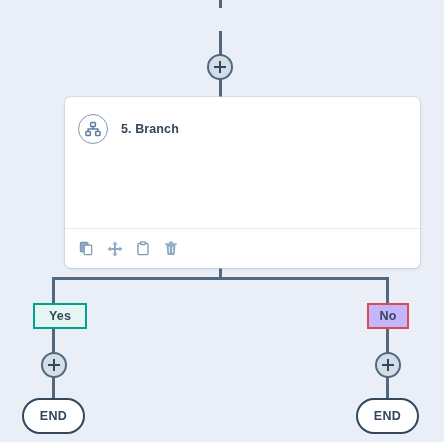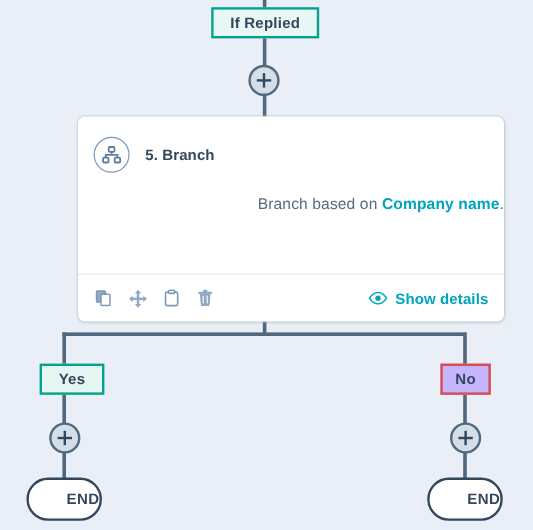--- a/index.html
+++ b/index.html
@@ -102,21 +102,20 @@
   
   #branch-card {
     position: absolute;
     left: 65px; top: 97px;
     width: 355px;
     height: 171px;
     background: #FFFFFF;
     border-radius: 6px;
     box-shadow: 0 1px 3px rgba(45,62,80,0.14), 0 0 0 1px rgba(203,214,226,0.55);
     box-sizing: border-box;
-    text-align: right;
   }
   #card-head {
     display: flex;
     align-items: center;
     padding: 17px 0 0 13px;
   }
   #branch-icon-wrap {
     width: 28px; height: 28px;
     border-radius: 50%;
     border: 1.6px solid #7C98B6;
@@ -183,21 +182,21 @@
   .end-node {
     position: absolute;
     width: 63px;
     height: 36px;
     border: 2px solid #33475B;
     border-radius: 19px;
     background: #FFFFFF;
     box-sizing: border-box;
     display: flex;
     align-items: center;
-    justify-content: flex-end;
+    justify-content: center;
     font-size: 12.5px;
     font-weight: bold;
     color: #33475B;
     letter-spacing: 0.4px;
   }
   #end-yes { left: 22px;  top: 398px; }
   #end-no  { left: 356px; top: 398px; }
 </style>
 </head>
 <body>
@@ -212,46 +211,40 @@
   <div class="hline" style="left:52px; top:277px; width:336px;"></div>
   <div class="vline" style="left:52px; top:277px; height:28px;"></div>
   <div class="vline" style="left:386px; top:277px; height:28px;"></div>
 
   <div class="vline" style="left:52px; top:328px; height:26px;"></div>
   <div class="vline" style="left:386px; top:328px; height:26px;"></div>
 
   <div class="vline" style="left:52px; top:376px; height:24px;"></div>
   <div class="vline" style="left:386px; top:376px; height:24px;"></div>
 
-  <div id="if-replied-box" class="cond-box cond-teal">
-    <span>If Replied</span>
-  </div>
 
   <div id="plus-top" class="plus-btn">
     <span class="bar-h"></span>
     <span class="bar-v"></span>
   </div>
 
   <div id="branch-card">
 
     <div id="card-head">
       <span id="branch-icon-wrap">
         <svg width="16" height="16" viewBox="0 0 16 16" aria-hidden="true">
           <rect x="5.6" y="1.5" width="4.8" height="4" rx="0.8" fill="none" stroke="#5D7E9E" stroke-width="1.5"></rect>
           <rect x="0.9" y="10.4" width="4.5" height="4" rx="0.8" fill="none" stroke="#5D7E9E" stroke-width="1.5"></rect>
           <rect x="10.6" y="10.4" width="4.5" height="4" rx="0.8" fill="none" stroke="#5D7E9E" stroke-width="1.5"></rect>
           <path d="M8 5.5 L8 8 M3.1 10.4 L3.1 8 L12.85 8 L12.85 10.4" fill="none" stroke="#5D7E9E" stroke-width="1.5"></path>
         </svg>
       </span>
       <span id="card-title">5. Branch</span>
     </div>
 
-    <div id="card-body">
-      <span>Branch based on </span><span class="token">Company name</span><span>.</span>
-    </div>
 
     <div id="card-footer">
       <div id="footer-tools">
 
         <span class="tool-icon">
           <svg width="15" height="15" viewBox="0 0 16 16" aria-hidden="true">
             <rect x="1.5" y="1.5" width="8" height="10" rx="1" fill="#8FA9C4" stroke="#7C98B6" stroke-width="1.3"></rect>
             <rect x="5.5" y="4.5" width="8" height="10" rx="1" fill="#FFFFFF" stroke="#7C98B6" stroke-width="1.3"></rect>
           </svg>
         </span>
@@ -283,29 +276,20 @@
             <rect x="5" y="0.4" width="4" height="2" rx="0.7" fill="#8FA9C4"></rect>
             <g stroke="#FFFFFF" stroke-width="1" stroke-linecap="round">
               <line x1="5.2" y1="6.2" x2="5.2" y2="12.2"></line>
               <line x1="8.8" y1="6.2" x2="8.8" y2="12.2"></line>
             </g>
           </svg>
         </span>
 
       </div>
 
-      <div id="show-details-link">
-        <span id="eye-icon">
-          <svg width="16" height="11" viewBox="0 0 18 12" aria-hidden="true">
-            <path d="M1 6 C3.6 1.8 6.2 0.6 9 0.6 C11.8 0.6 14.4 1.8 17 6 C14.4 10.2 11.8 11.4 9 11.4 C6.2 11.4 3.6 10.2 1 6 Z" fill="none" stroke="#00A4BD" stroke-width="1.4"></path>
-            <circle cx="9" cy="6" r="2.5" fill="#00A4BD"></circle>
-          </svg>
-        </span>
-        <span>Show details</span>
-      </div>
     </div>
   </div>
 
   <div id="yes-box" class="cond-box cond-yes">
     <span>Yes</span>
   </div>
 
   <div id="plus-yes" class="plus-btn">
     <span class="bar-h"></span>
     <span class="bar-v"></span>

